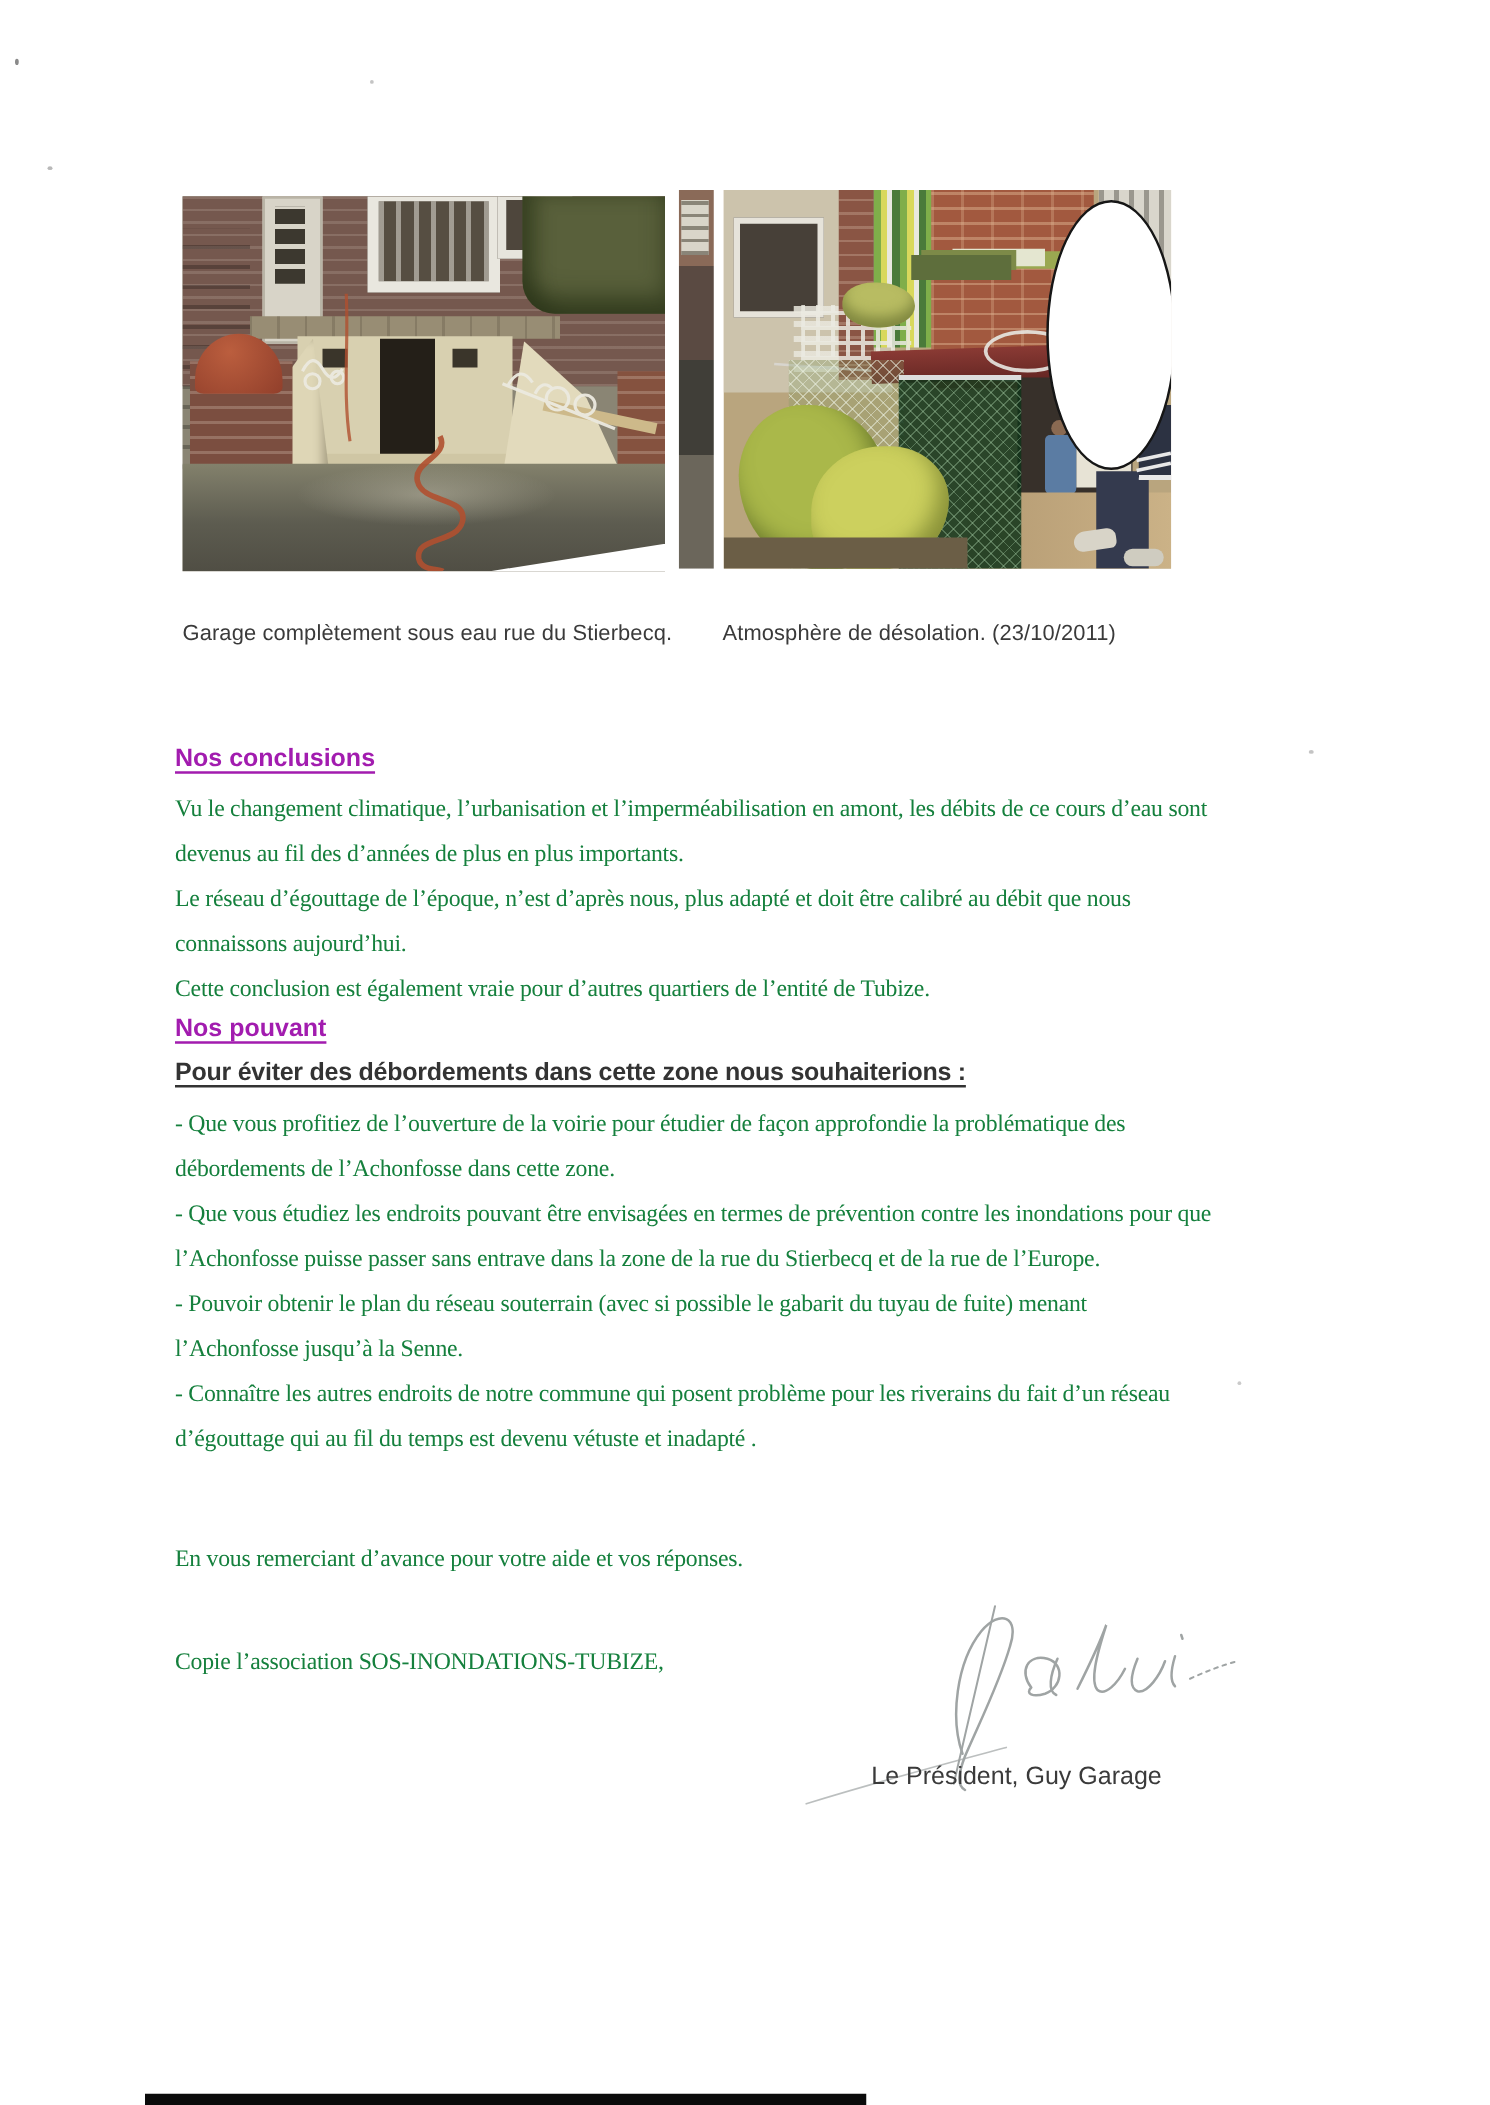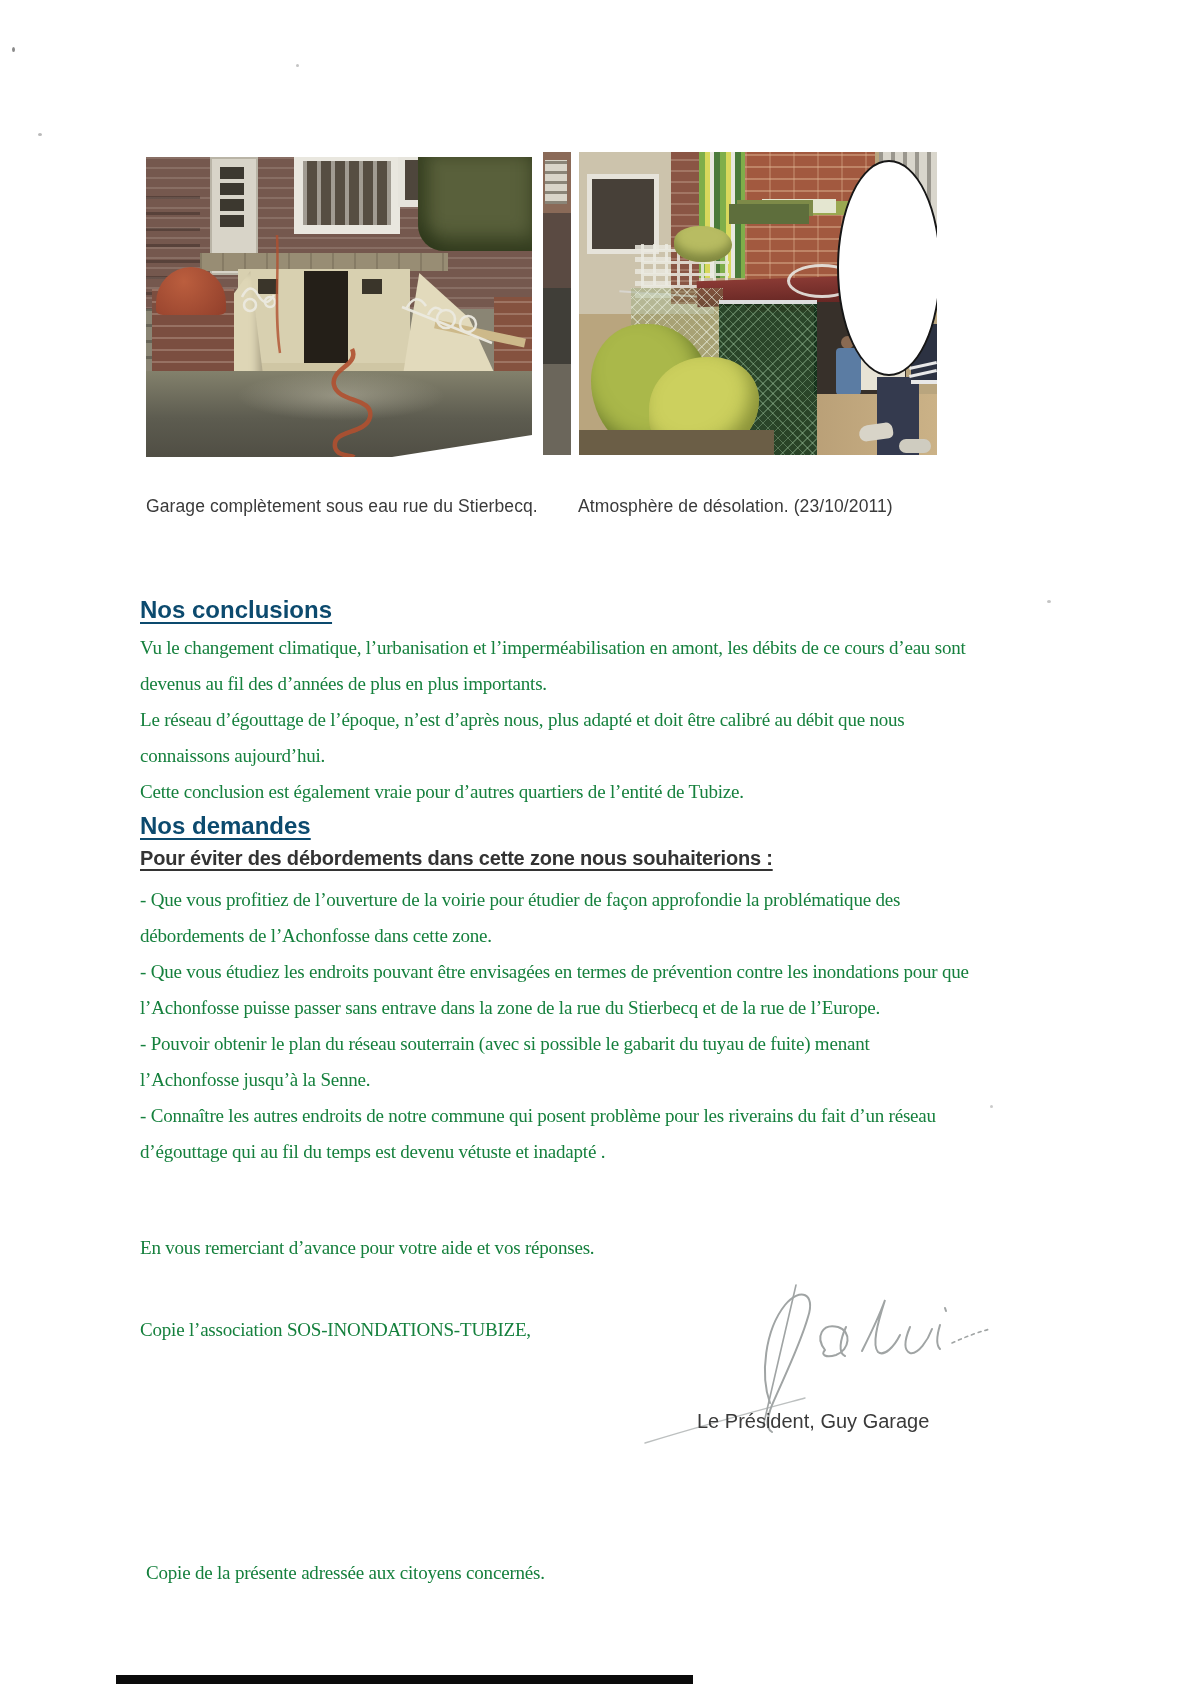--- a/index.html
+++ b/index.html
@@ -3,21 +3,21 @@
 <meta charset="utf-8">
 <style>
   html,body{margin:0;padding:0;background:#ffffff;}
   .page{position:relative;width:1132px;height:1684px;background:#ffffff;
         font-family:"Liberation Sans",sans-serif;color:#383838;overflow:hidden;}
   .abs{position:absolute;}
 
   
   .caption{font-size:17.5px;color:#3a3a3a;letter-spacing:.1px;white-space:nowrap;}
   .body-text{font-size:19px;line-height:36px;letter-spacing:-0.2px;color:#15803d;font-family:Liberation Serif, serif;}
-  .heading{font-size:24px;font-weight:bold;text-decoration:underline;text-underline-offset:4px;color:#0c4a6e;}
+  .heading{font-size:20px;font-weight:bold;text-decoration:underline;text-underline-offset:4px;color:#a21caf;}
   .subheading{font-size:20px;font-weight:bold;text-decoration:underline;text-underline-offset:4px;color:#333;letter-spacing:-0.2px;}
   .sig-caption{font-size:20px;color:#3a3a3a;}
 
   
   .photoL{left:146px;top:157px;width:386px;height:300px;background:#8a8574;overflow:hidden;}
   .lp-house{left:0;top:0;width:386px;height:152px;background:#75584e;
      background-image:repeating-linear-gradient(0deg,rgba(205,190,178,.22) 0 2px,transparent 2px 10px);}
   .lp-van{left:0;top:26px;width:54px;height:192px;background:linear-gradient(180deg,#53544a,#3c3d35);
      background-image:repeating-linear-gradient(0deg,rgba(0,0,0,.25) 0 3px,transparent 3px 16px);}
   .lp-door{left:64px;top:0;width:44px;height:114px;background:#d8d4c8;border:2px solid #b9b4a6;}
@@ -202,21 +202,21 @@
   <div class="abs caption" style="left:146px;top:496px">Garage complètement sous eau rue du Stierbecq.</div>
   <div class="abs caption" style="left:578px;top:496px">Atmosphère de désolation. (23/10/2011)</div>
 
   <div class="abs heading" style="left:140px;top:596px">Nos conclusions</div>
   <div class="abs body-text" style="left:140px;top:630px;width:832px">
     <div>Vu le changement climatique, l’urbanisation et l’imperméabilisation en amont, les débits de ce cours d’eau sont devenus au fil des d’années de plus en plus importants.</div>
     <div>Le réseau d’égouttage de l’époque, n’est d’après nous, plus adapté et doit être calibré au débit que nous connaissons aujourd’hui.</div>
     <div>Cette conclusion est également vraie pour d’autres quartiers de l’entité de Tubize.</div>
   </div>
 
-  <div class="abs heading" style="left:140px;top:812px">Nos demandes</div>
+  <div class="abs heading" style="left:140px;top:812px">Nos pouvant</div>
   <div class="abs subheading" style="left:140px;top:847px">Pour éviter des débordements dans cette zone nous souhaiterions :</div>
   <div class="abs body-text" style="left:140px;top:882px;width:832px">
     <div>- Que vous profitiez de l’ouverture de la voirie pour étudier de façon approfondie la problématique des débordements de l’Achonfosse dans cette zone.</div>
     <div>- Que vous étudiez les endroits pouvant être envisagées en termes de prévention contre les inondations pour que l’Achonfosse puisse passer sans entrave dans la zone de la rue du Stierbecq et de la rue de l’Europe.</div>
     <div>- Pouvoir obtenir le plan du réseau souterrain (avec si possible le gabarit du tuyau de fuite) menant l’Achonfosse jusqu’à la Senne.</div>
     <div>- Connaître les autres endroits  de notre commune qui posent problème pour les riverains du fait d’un réseau d’égouttage qui au fil du temps est devenu vétuste et inadapté .</div>
   </div>
 
   <div class="abs body-text" style="left:140px;top:1230px;width:700px">En vous remerciant d’avance pour votre aide et vos réponses.</div>
   <div class="abs body-text" style="left:140px;top:1312px;width:700px">Copie l’association SOS-INONDATIONS-TUBIZE,</div>
@@ -231,21 +231,20 @@
       <path d="M262 96 C270 80 279 62 285 45 C277 70 272 90 278 97 C284 102 294 92 300 80"></path>
       <path d="M310 72 C305 84 303 95 310 98 C318 100 328 85 332 74"></path>
       <path d="M340 70 C337 80 336 90 340 94"></path>
       <path d="M345 53 L346 56"></path>
       <path d="M352 88 C365 82 378 77 390 74" stroke-dasharray="3 4" stroke-width="1.6"></path>
     </g>
   </svg>
 
   <div class="abs sig-caption" style="left:697px;top:1410px">Le Président, Guy Garage</div>
 
-  <div class="abs body-text" style="left:146px;top:1555px;width:700px">Copie de la présente adressée aux citoyens concernés.</div>
 
   <div class="abs speck" style="left:12px;top:47px;width:3px;height:5px"></div>
   <div class="abs speck" style="left:296px;top:64px;width:3px;height:3px;opacity:.5"></div>
   <div class="abs speck" style="left:1047px;top:600px;width:4px;height:3px;opacity:.5"></div>
   <div class="abs speck" style="left:990px;top:1105px;width:3px;height:3px;opacity:.45"></div>
   <div class="abs speck" style="left:38px;top:133px;width:4px;height:3px;opacity:.6"></div>
   <div class="abs bottom-bar"></div>
 
 </div>
 

